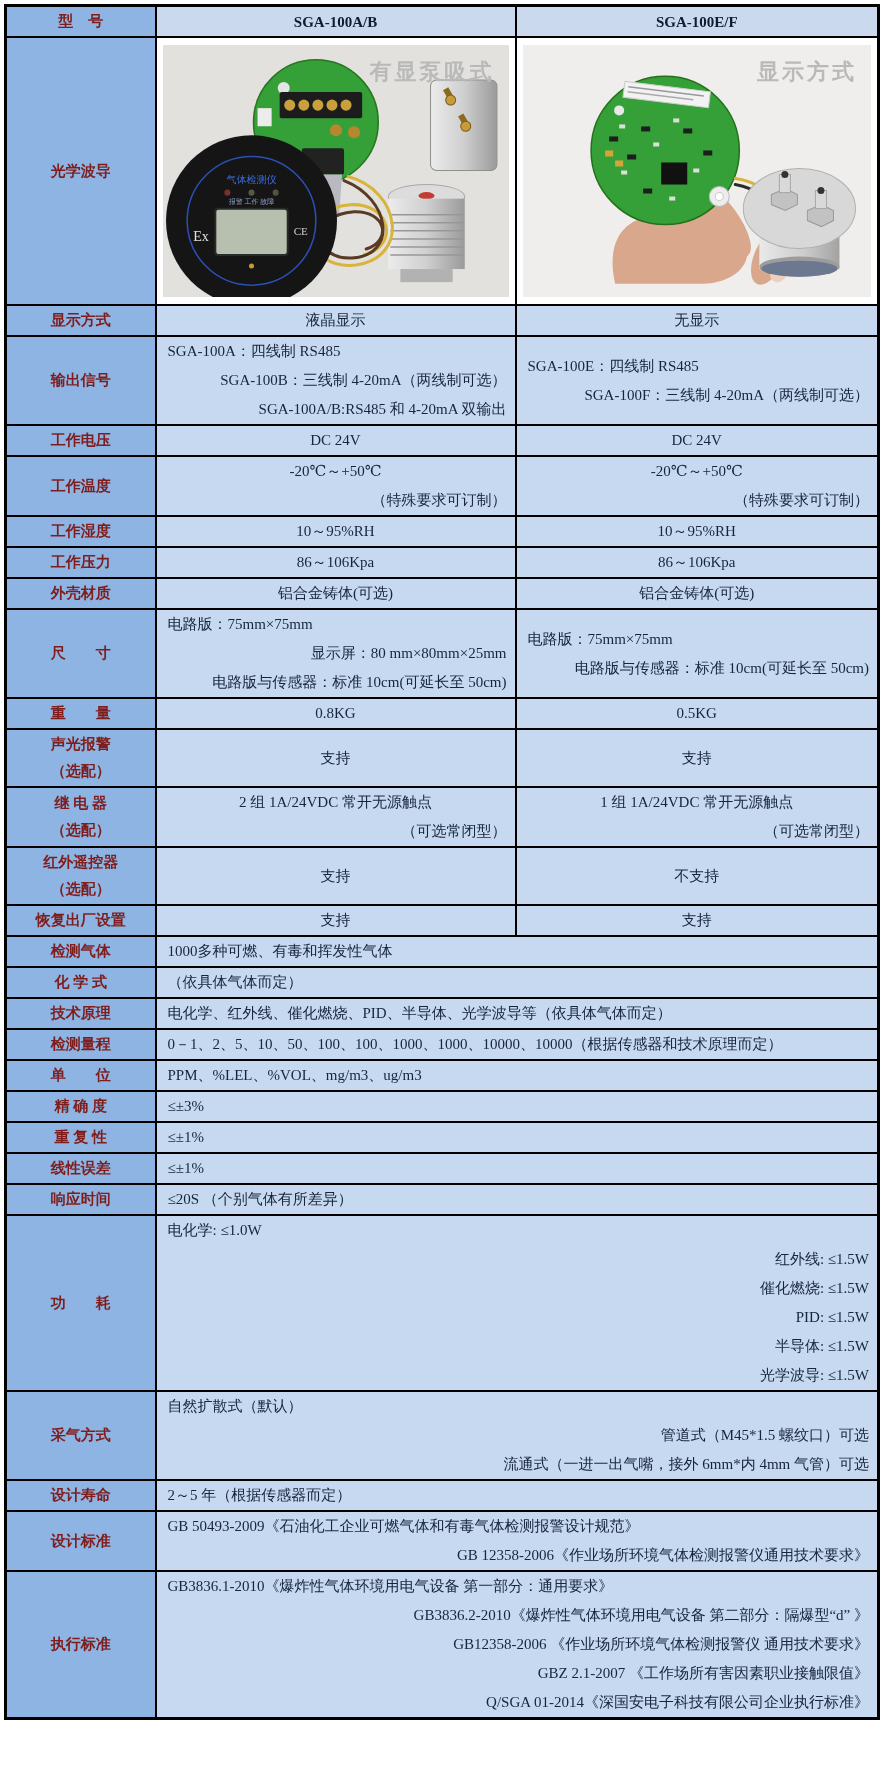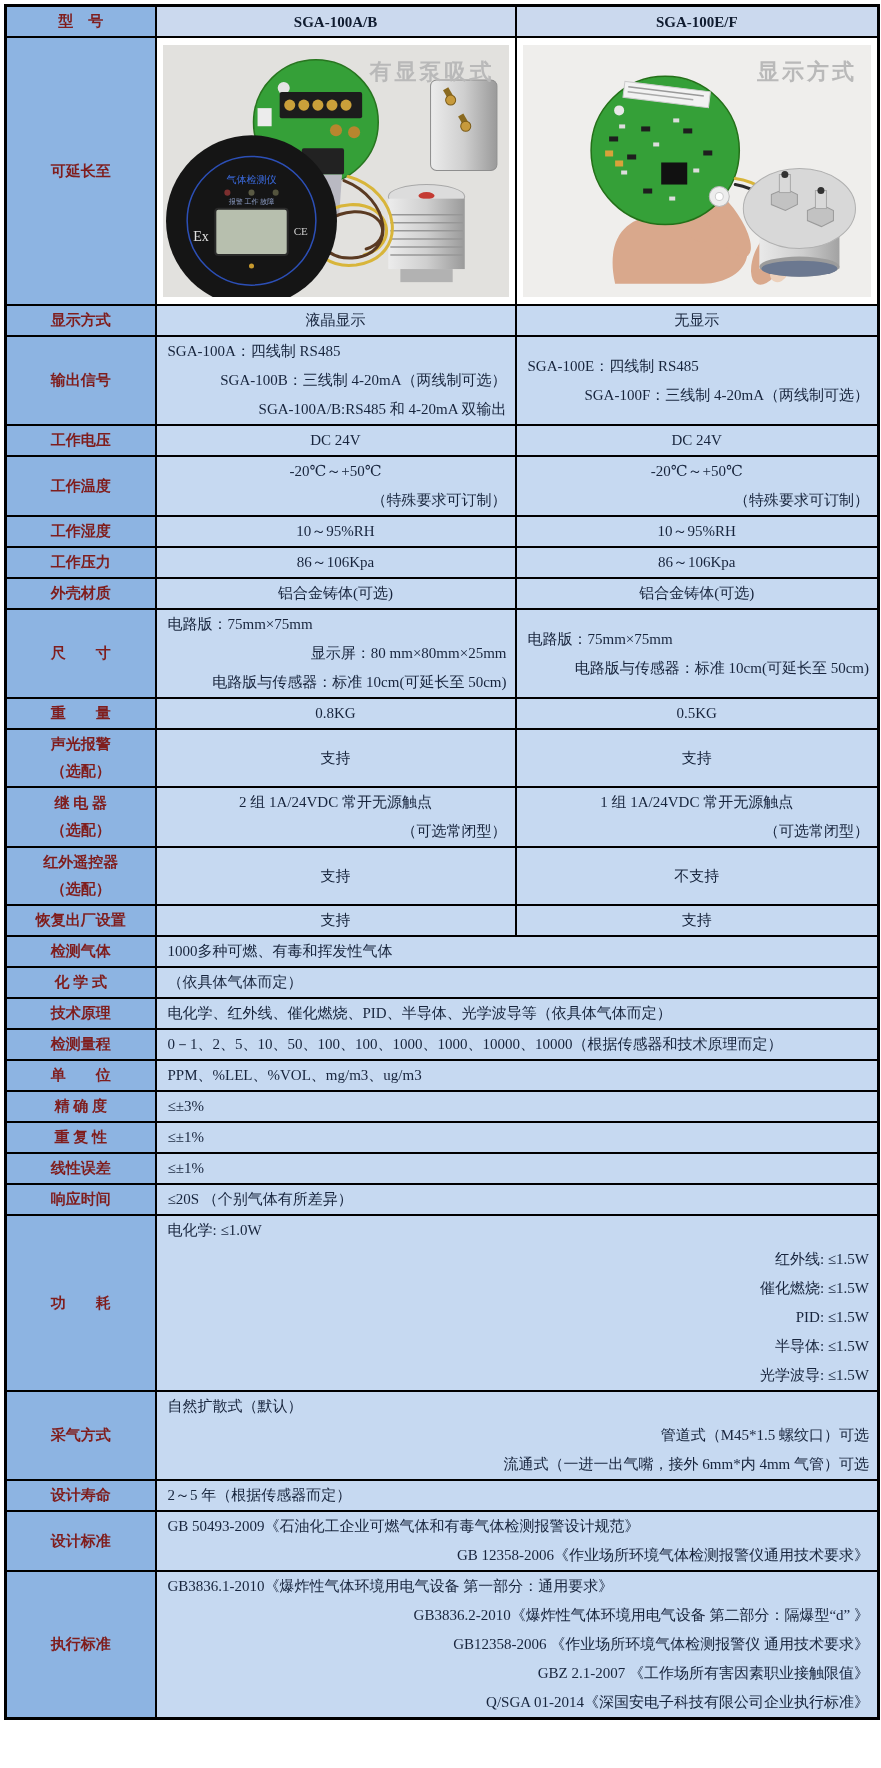--- a/index.html
+++ b/index.html
@@ -58,21 +58,21 @@
         <col style="width:363px">
     </colgroup>
     <tbody>
         <tr>
       <th class="label-cell">型　号</th>
       <th class="header-model">SGA-100A/B</th>
       <th class="header-model">SGA-100E/F</th>
     </tr>
 
     <tr>
-      <th class="label-cell">可延长至</th>
+      <th class="label-cell">光学波导</th>
 
       <td class="photo-cell">
         <div class="photo left-bg">
           <div class="watermark">有显泵吸式</div>
           <svg viewBox="0 0 344 225">
             <defs>
               <linearGradient id="g1" x1="0" y1="0" x2="1" y2="0">
                 <stop offset="0" stop-color="#ececec"></stop>
                     <stop offset="0.5" stop-color="#cfcfcf"></stop>
                     <stop offset="1" stop-color="#9a9a9a"></stop>

